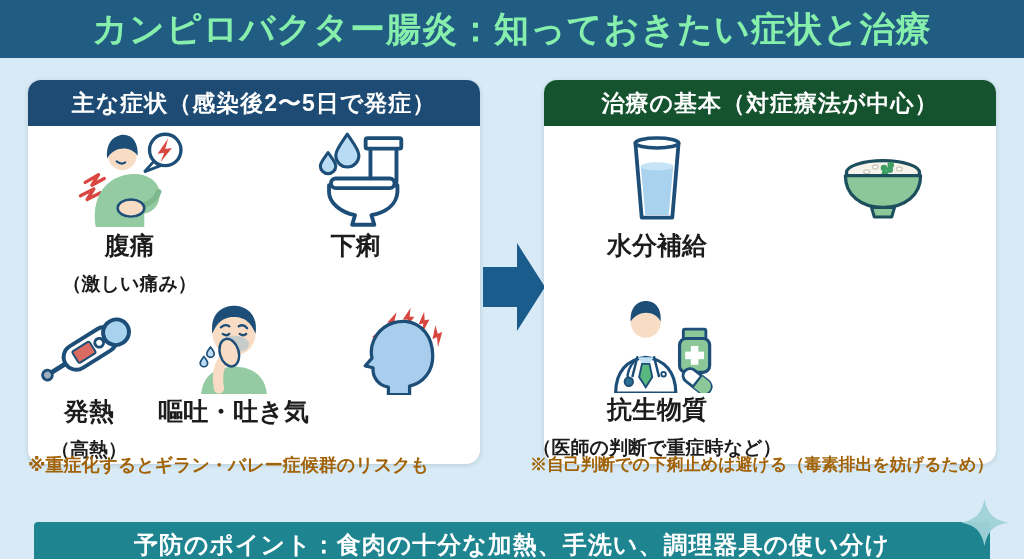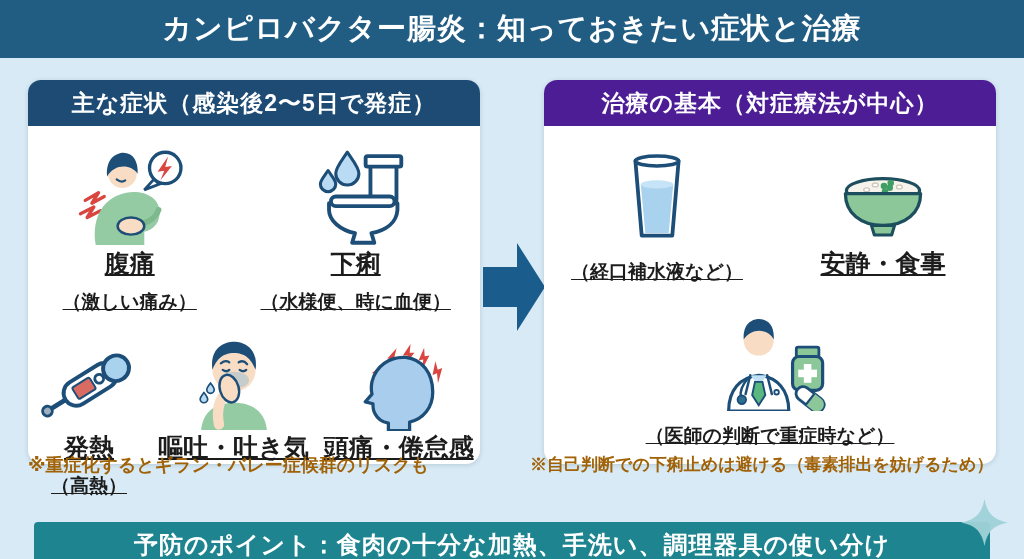--- a/index.html
+++ b/index.html
@@ -6,36 +6,36 @@
   body{
     width:1024px;height:559px;position:relative;overflow:hidden;
     background:#d7eaf5;
     font-family:"Liberation Sans","DejaVu Sans",sans-serif;
     color:#1c1c1c;
   }
   .top-banner{
     position:absolute;left:0;top:0;width:1024px;height:58px;
     background:#215d83;display:flex;align-items:center;justify-content:center;
   }
-  .top-banner .title{color:#ffffff;font-size:29px;font-weight:bold;letter-spacing:1px;}
+  .top-banner .title{color:#86efac;font-size:35px;font-weight:bold;letter-spacing:1px;}
 
   .card{
     position:absolute;top:80px;width:452px;height:384px;background:#fff;
     border-radius:14px;box-shadow:0 1px 5px rgba(25,60,90,.18);
   }
   .card.left{left:28px;}
   .card.right{left:544px;}
   .card-header{
     height:46px;border-radius:13px 13px 0 0;display:flex;align-items:center;justify-content:center;
     color:#fff;font-size:23px;font-weight:bold;letter-spacing:1px;
   }
   .card.left .card-header{background:#1d4b74;}
-  .card.right .card-header{background:#4c1d95;}
+  .card.right .card-header{background:#14532d;}
   .card-body{height:338px;display:flex;flex-direction:column;}
-  .row{flex:1;display:flex;justify-content:center;align-items:flex-start;padding-top:20px;text-decoration:underline;}
+  .row{flex:1;display:flex;align-items:flex-start;padding-top:2px;}
   .item{display:flex;flex-direction:column;align-items:center;}
   .icon-box{height:102px;display:flex;align-items:center;justify-content:center;}
   .row.second .icon-box{height:97px;}
   .item-name{font-size:25px;font-weight:bold;white-space:nowrap;line-height:1.2;text-align:center;}
   .item-detail{font-size:19px;font-weight:bold;white-space:nowrap;line-height:1.3;text-align:center;margin-top:12px;}
 
   .l-r1 .item:nth-child(1){width:45%;}
   .l-r1 .item:nth-child(2){width:55%;}
   .l-r2 .item:nth-child(1){width:27%;}
   .l-r2 .item:nth-child(2){width:37%;}
@@ -101,21 +101,20 @@
             </g>
             <g stroke="#1d4e78" stroke-width="4" fill="#fff" stroke-linejoin="round">
               <rect x="70" y="16" width="27" height="38" rx="2"></rect>
               <rect x="65" y="7" width="37" height="11" rx="2"></rect>
               <path d="M27,56 L98,56 L98,63 C97,76 86,84 71,87 L74,97 L51,97 L54,87 C39,84 27,74 27,63 Z"></path>
               <rect x="29" y="49" width="66" height="10" rx="5"></rect>
             </g>
           </svg>
         </div>
         <div class="item-name">下痢</div>
-        <div class="item-detail">（水様便、時に血便）</div>
       </div>
     </div>
     <div class="row second l-r2">
       <div class="item">
         <div class="icon-box">
           <svg width="122" height="92" viewBox="0 0 125 95">
             <g transform="rotate(-32 62 50)">
               <line x1="14" y1="50" x2="36" y2="50" stroke="#1d4e78" stroke-width="5"></line>
               <circle cx="12" cy="50" r="5" fill="#9eb0bf" stroke="#1d4e78" stroke-width="3"></circle>
               <rect x="34" y="37" width="60" height="26" rx="13" fill="#fff" stroke="#1d4e78" stroke-width="4"></rect>
@@ -158,21 +157,20 @@
             <g fill="#d9453f">
               <polygon points="36,28 28,40 33,40 30,50 40,37 35,37" transform="rotate(18 34 39)"></polygon>
               <polygon points="52,12 44,24 49,24 46,34 56,21 51,21" transform="rotate(8 50 23)"></polygon>
               <polygon points="68,8 60,20 65,20 62,30 72,17 67,17"></polygon>
               <polygon points="84,12 76,24 81,24 78,34 88,21 83,21" transform="rotate(-10 82 23)"></polygon>
               <polygon points="98,26 90,38 95,38 92,48 102,35 97,35" transform="rotate(-22 96 37)"></polygon>
             </g>
             <path d="M63,22 C46,21 32,31 28,47 C27,52 27,56 28,60 L21,68 L29,70 C29,74 29,77 31,80 C34,86 39,89 45,90 L45,98 L67,98 L67,89 C81,86 91,74 91,58 C91,38 80,24 63,22 Z" fill="#a9cdec" stroke="#1d4e78" stroke-width="3.4" stroke-linejoin="round"></path>
           </svg>
         </div>
-        <div class="item-name">頭痛・倦怠感</div>
         <div class="item-detail"></div>
       </div>
     </div>
   </div>
 </section>
 <div class="note nleft">※重症化するとギラン・バレー症候群のリスクも</div>
 
 <div class="arrow">
   <svg width="62" height="88" viewBox="0 0 62 88">
     <polygon points="0,24 34,24 34,0 62,44 34,88 34,64 0,64" fill="#1a5c8c"></polygon>
@@ -185,21 +183,21 @@
     <div class="row r-row">
       <div class="item">
         <div class="icon-box">
           <svg width="90" height="96" viewBox="0 0 100 100">
             <path d="M32,36 L68,36 L63,90 L37,90 Z" fill="#a9d2ee"></path>
             <ellipse cx="50" cy="36" rx="18" ry="4.5" fill="#c6e3f7"></ellipse>
             <path d="M26,10 L74,10 L67,93 L33,93 Z" fill="none" stroke="#1d4e78" stroke-width="4.2" stroke-linejoin="round"></path>
             <ellipse cx="50" cy="10" rx="24" ry="5.5" fill="#fff" stroke="#1d4e78" stroke-width="4"></ellipse>
           </svg>
         </div>
-        <div class="item-detail">（経口補水液など）</div>
+        <div class="item-name">水分補給</div>
       </div>
       <div class="item">
         <div class="icon-box">
           <svg width="106" height="92" viewBox="0 0 110 95">
             <ellipse cx="55" cy="41" rx="38" ry="12.5" fill="#f6f3ec" stroke="#1d4e5e" stroke-width="3.4"></ellipse>
             <g fill="#fff" stroke="#cfc8ba" stroke-width="1.4">
               <ellipse cx="38" cy="40" rx="3" ry="2"></ellipse>
               <ellipse cx="72" cy="37" rx="3" ry="2"></ellipse>
               <ellipse cx="60" cy="45" rx="3" ry="2"></ellipse>
               <ellipse cx="47" cy="35" rx="3" ry="2"></ellipse>
@@ -207,21 +205,20 @@
             <g fill="#3f9e63">
               <circle cx="56" cy="36" r="3.4"></circle>
                 <circle cx="62" cy="38" r="3.4"></circle>
               <circle cx="57" cy="42" r="3.4"></circle>
                 <circle cx="63" cy="33" r="3.4"></circle>
             </g>
             <path d="M16,44 C16,64 32,77 55,77 C78,77 94,64 94,44 Z" fill="#8cc79a" stroke="#1d4e5e" stroke-width="3.4" stroke-linejoin="round"></path>
             <path d="M43,77 L67,77 L64,87 L46,87 Z" fill="#8cc79a" stroke="#1d4e5e" stroke-width="3.2" stroke-linejoin="round"></path>
           </svg>
         </div>
-        <div class="item-name">安静・食事</div>
       </div>
     </div>
     <div class="row second r-row">
       <div class="item">
         <div class="icon-box">
           <svg width="114" height="94" viewBox="0 0 120 100">
             <rect x="88" y="32" width="24" height="11" rx="2" fill="#8cc79a" stroke="#1d4e78" stroke-width="3"></rect>
             <rect x="84" y="42" width="32" height="36" rx="7" fill="#8cc79a" stroke="#1d4e78" stroke-width="3.4"></rect>
             <rect x="96" y="50" width="8" height="20" fill="#fff"></rect>
             <rect x="90" y="56" width="20" height="8" fill="#fff"></rect>
@@ -237,20 +234,21 @@
             <polygon points="44,69 52,69 55,83 48,94 41,83" fill="#58b87f" stroke="#1d4e78" stroke-width="2"></polygon>
             <g stroke="#1d4e78" stroke-width="2.6" fill="none" stroke-linecap="round">
               <path d="M39,62 L34,82"></path>
               <path d="M57,62 L62,82"></path>
               <path d="M36,66 C30,73 28,79 29,85"></path>
             </g>
             <circle cx="30" cy="88" r="4.5" fill="#2d6f93" stroke="#1d4e78" stroke-width="2"></circle>
             <circle cx="67" cy="80" r="2.4" fill="none" stroke="#1d4e78" stroke-width="2"></circle>
           </svg>
         </div>
+        <div class="item-name">抗生物質</div>
         <div class="item-detail">（医師の判断で重症時など）</div>
       </div>
     </div>
   </div>
 </section>
 <div class="note nright">※自己判断での下痢止めは避ける（毒素排出を妨げるため）</div>
 
 <footer class="footer-banner">
   <span class="ftext">予防のポイント：食肉の十分な加熱、手洗い、調理器具の使い分け</span>
 </footer>

